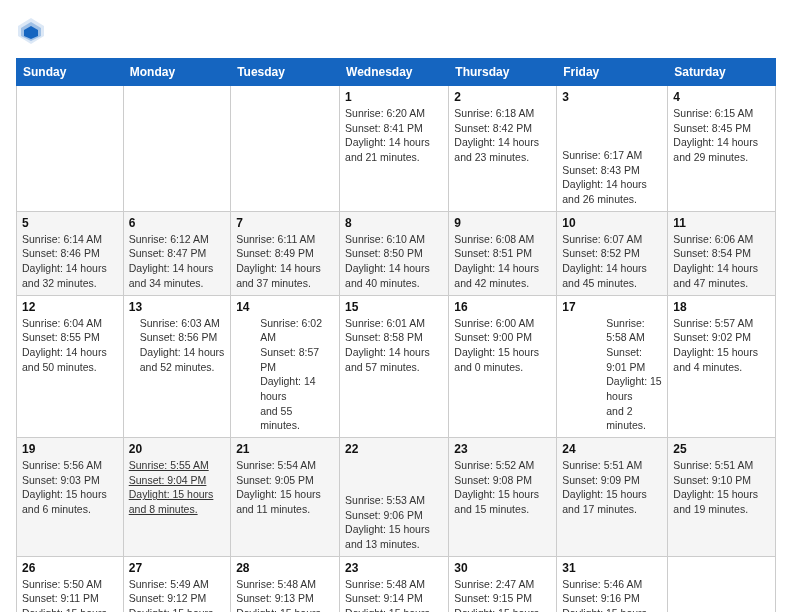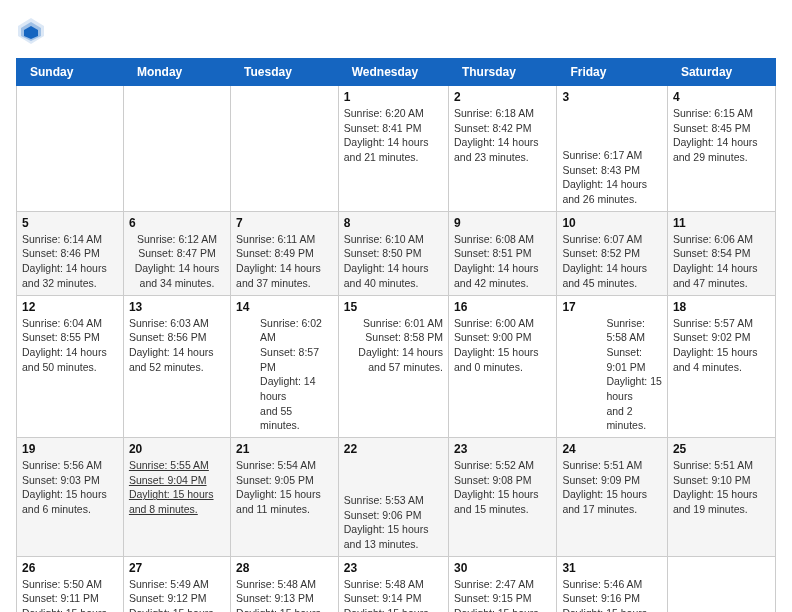--- a/index.html
+++ b/index.html
@@ -55,21 +55,21 @@
     }
     .calendar {
       width: 100%;
       border-collapse: collapse;
       font-size: 11px;
     }
     .calendar thead tr th {
       background: #1565C0;
       color: #fff;
       text-align: left;
-      padding: 6px 13px;
+      padding: 6px 6px;
       font-size: 12px;
       font-weight: bold;
       border: 1px solid #1565C0;
     }
     .calendar tbody tr td {
       vertical-align: top;
       border: 1px solid #ccc;
       padding: 4px 5px;
       width: 113px;
       min-height: 80px;
@@ -163,21 +163,21 @@
       <tr>
         <td>
           <div class="day-number">5</div>
           <div class="day-info" style="white-space: pre-line;">Sunrise: 6:14 AM
 Sunset: 8:46 PM
 Daylight: 14 hours
 and 32 minutes.</div>
         </td>
         <td>
           <div class="day-number">6</div>
-          <div class="day-info" style="white-space: pre-line; text-align: center;">Sunrise: 6:12 AM
+          <div class="day-info" style="white-space: pre-line;">Sunrise: 6:12 AM
 Sunset: 8:47 PM
 Daylight: 14 hours
 and 34 minutes.</div>
         </td>
         <td>
           <div class="day-number">7</div>
           <div class="day-info" style="white-space: pre-line;">Sunrise: 6:11 AM
 Sunset: 8:49 PM
 Daylight: 14 hours
 and 37 minutes.</div>
@@ -214,35 +214,35 @@
       <tr>
         <td>
           <div class="day-number">12</div>
           <div class="day-info" style="white-space: pre-line;">Sunrise: 6:04 AM
 Sunset: 8:55 PM
 Daylight: 14 hours
 and 50 minutes.</div>
         </td>
         <td>
           <div class="day-number">13</div>
-          <div class="day-info" style="white-space: pre-line;">Sunrise: 6:03 AM
+          <div class="day-info" style="white-space: pre-line; margin-left: 11px;">Sunrise: 6:03 AM
 Sunset: 8:56 PM
 Daylight: 14 hours
 and 52 minutes.</div>
         </td>
         <td>
           <div class="day-number">14</div>
           <div class="day-info" style="white-space: pre-line; margin-left: 24px;">Sunrise: 6:02 AM
 Sunset: 8:57 PM
 Daylight: 14 hours
 and 55 minutes.</div>
         </td>
         <td>
           <div class="day-number">15</div>
-          <div class="day-info" style="white-space: pre-line; text-align: right;">Sunrise: 6:01 AM
+          <div class="day-info" style="white-space: pre-line;">Sunrise: 6:01 AM
 Sunset: 8:58 PM
 Daylight: 14 hours
 and 57 minutes.</div>
         </td>
         <td>
           <div class="day-number">16</div>
           <div class="day-info" style="white-space: pre-line;">Sunrise: 6:00 AM
 Sunset: 9:00 PM
 Daylight: 15 hours
 and 0 minutes.</div>

